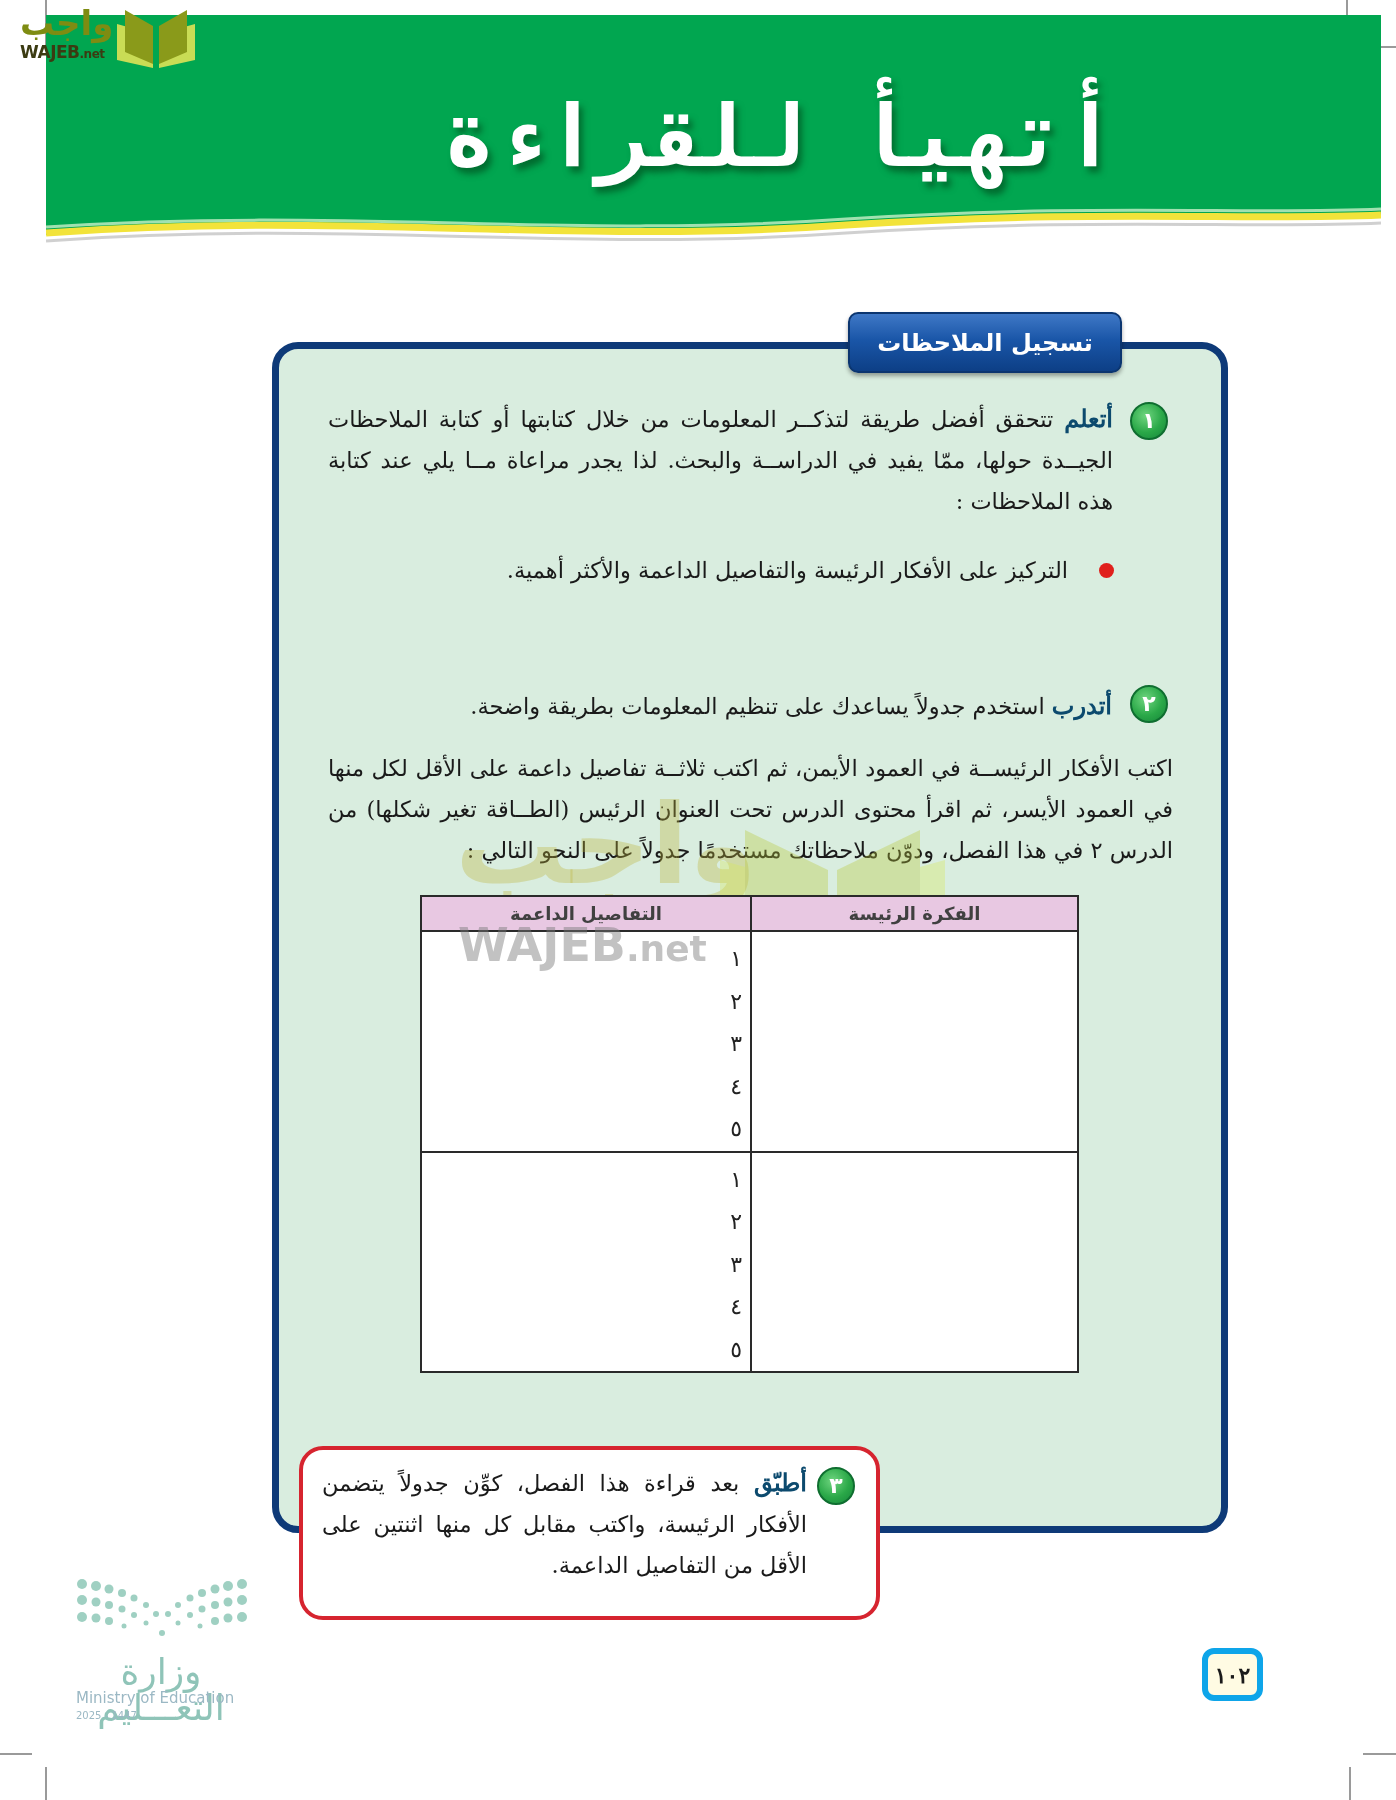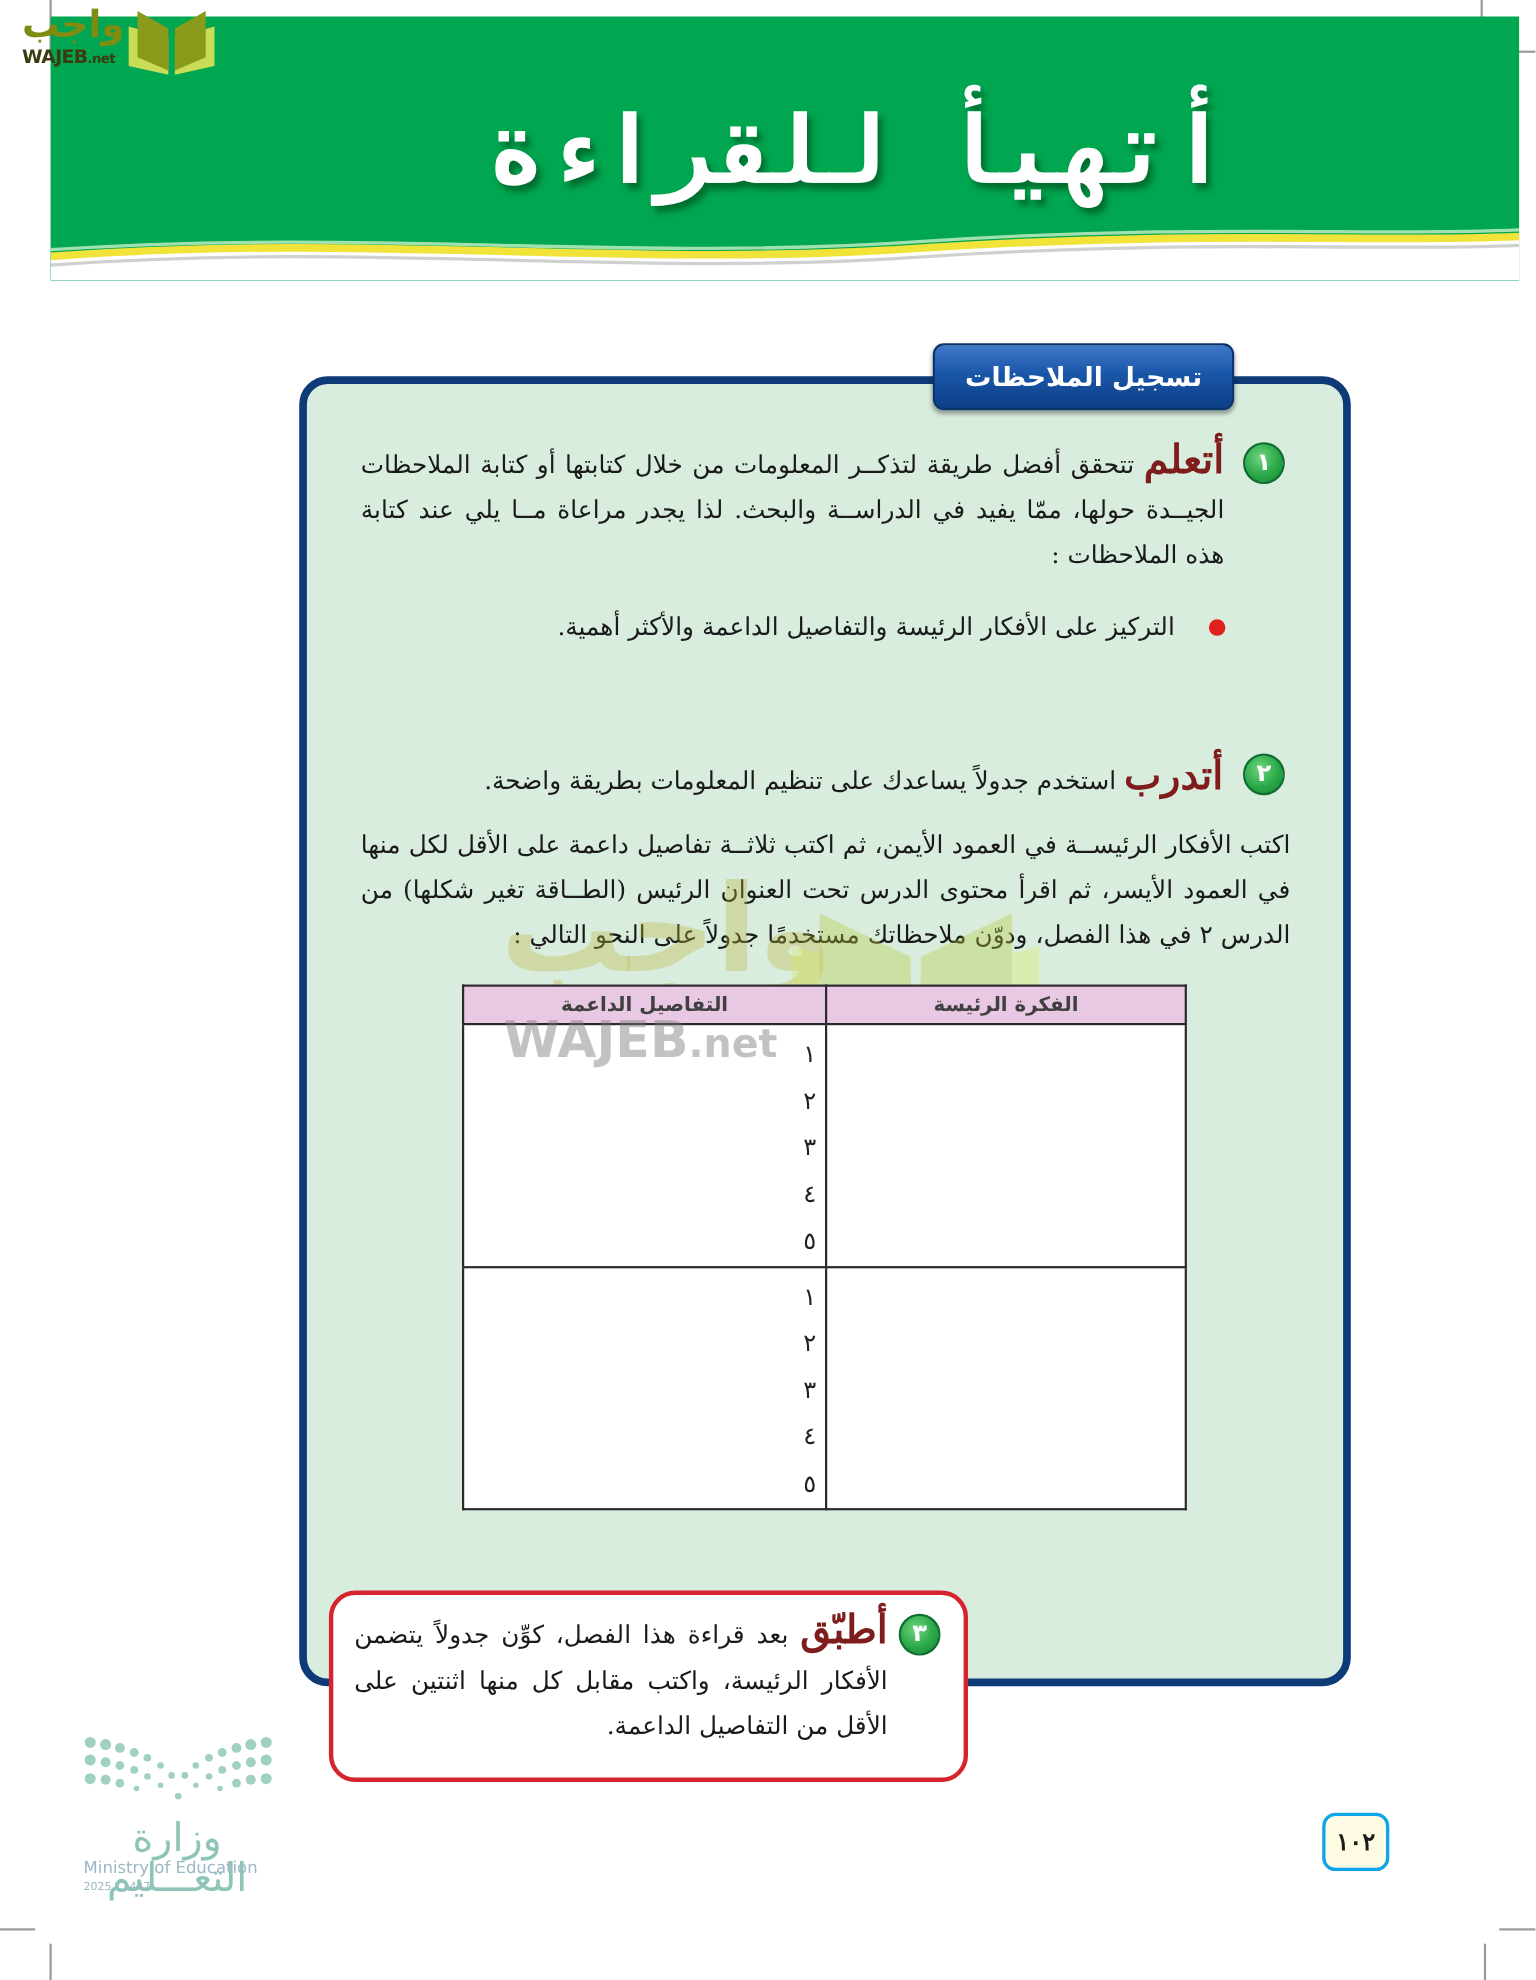--- a/index.html
+++ b/index.html
@@ -54,21 +54,21 @@
   }
 
   .badge {
     position:absolute; width:38px; height:38px; border-radius:50%;
     background:radial-gradient(circle at 40% 35%, #6fd57f 0%, #2aa848 55%, #16863a 100%);
     border:2px solid #0f6e30;
     box-sizing:border-box;
     color:#ffffff; font-weight:bold; font-size:22px;
     display:flex; align-items:center; justify-content:center; line-height:1;
   }
-  .kw { color:#7f1d1d; font-weight:bold; font-size:36px; }
+  .kw { color:#0c4a6e; font-weight:bold; font-size:24px; }
   .body-text { font-family:"DejaVu Serif", serif; font-size:22.5px; color:#1a1a1a; }
 
   .para {
     position:absolute; text-align:justify; text-align-last:right; line-height:41px;
   }
   .bullets { position:absolute; right:282px; top:548px; width:760px; margin:0; padding:0; list-style:none; }
   .bullets li { position:relative; height:46px; line-height:44px; padding-right:46px; white-space:nowrap; }
   .bullet-dot { position:absolute; right:0; top:15px; width:15px; height:15px; border-radius:50%; background:#e0201c; }
 
   
@@ -97,21 +97,21 @@
   }
 
   
   .moe { position:absolute; left:76px; top:1578px; width:172px; height:150px; direction:ltr; }
   .moe-ar { position:absolute; left:0; top:76px; font-size:36px; color:#8fc4b8; font-family:"DejaVu Sans", sans-serif; direction:rtl; width:170px; text-align:center; line-height:1; }
   .moe-en { position:absolute; left:0; top:113px; font-size:15px; color:#9bb8c4; font-family:"DejaVu Sans", sans-serif; white-space:nowrap; line-height:1; }
   .moe-yr { position:absolute; left:0; top:133px; font-size:10px; color:#9bb8c4; font-family:"DejaVu Sans", sans-serif; white-space:nowrap; line-height:1; }
 
   .page-num {
     position:absolute; left:1202px; top:1648px; width:61px; height:53px;
-    box-sizing:border-box; border:3px solid #0ea5e9; border-radius:12px;
+    box-sizing:border-box; border:6px solid #0ea5e9; border-radius:12px;
     background:#fffbe3; display:flex; align-items:center; justify-content:center;
     font-family:"DejaVu Serif", serif; font-weight:bold; font-size:22px; color:#1a1a1a;
   }
 </style>
 </head>
 <body>
 
 <div class="crop" style="left:1346px;top:0;width:2px;height:32px"></div>
 <div class="crop" style="left:1363px;top:46px;width:33px;height:2px"></div>
 <div class="crop" style="left:45px;top:0;width:2px;height:46px"></div>

